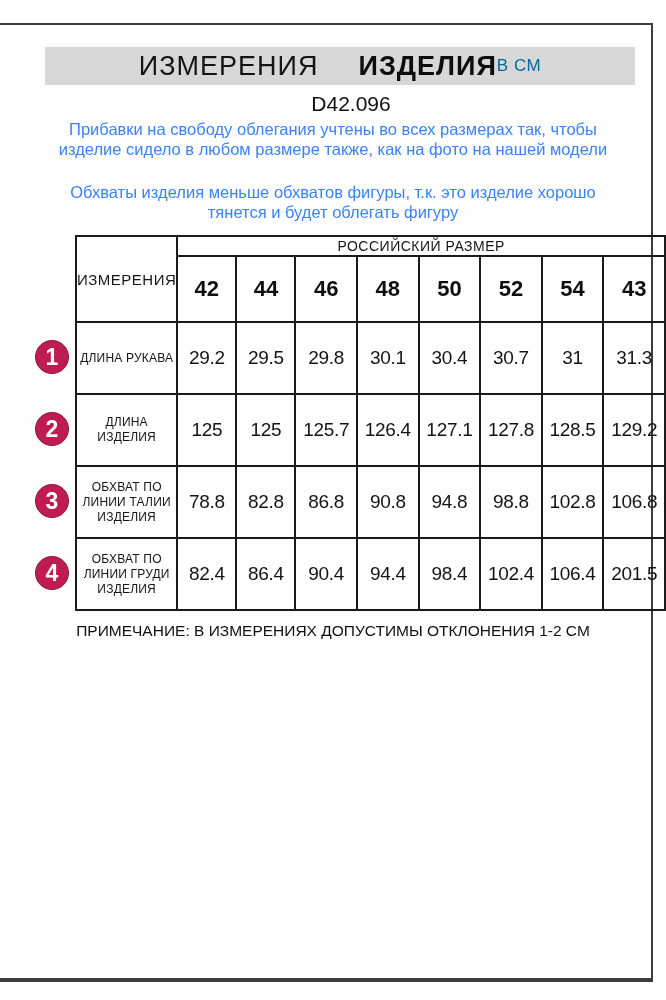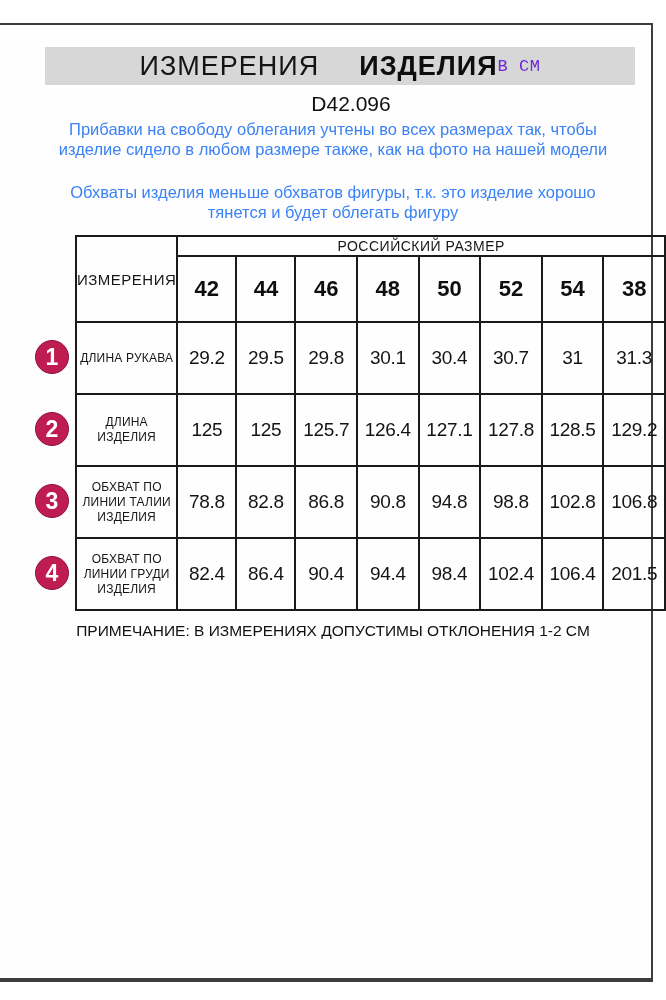--- a/index.html
+++ b/index.html
@@ -28,22 +28,21 @@
     display:flex;align-items:center;justify-content:center;
   }
   .title-part1{
     font-size:27px;letter-spacing:1px;color:#141414;
   }
   .title-part2{
     font-size:27px;font-weight:bold;letter-spacing:1px;color:#0d0d0d;
     margin-left:40px;
   }
   .title-unit{
-    font-size:17px;letter-spacing:0.5px;color:#6d28d9;
-    font-family:Liberation Mono, monospace;
+    font-size:17px;letter-spacing:0.5px;color:#0369a1;
   }
   .product-code{
     position:absolute;
     left:18px;top:92px;width:666px;
     text-align:center;
     font-size:21px;color:#111;
   }
   .intro-p{
     position:absolute;
     left:53px;width:560px;
@@ -132,21 +131,21 @@
       <td class="group-header" colspan="8">РОССИЙСКИЙ РАЗМЕР</td>
     </tr>
     <tr>
       <td class="size-cell">42</td>
       <td class="size-cell">44</td>
       <td class="size-cell">46</td>
       <td class="size-cell">48</td>
       <td class="size-cell">50</td>
       <td class="size-cell">52</td>
       <td class="size-cell">54</td>
-      <td class="size-cell">38</td>
+      <td class="size-cell">43</td>
     </tr>
     <tr class="data-row">
       <td class="row-label">ДЛИНА РУКАВА</td>
       <td class="value-cell">29.2</td>
       <td class="value-cell">29.5</td>
       <td class="value-cell">29.8</td>
       <td class="value-cell">30.1</td>
       <td class="value-cell">30.4</td>
       <td class="value-cell">30.7</td>
       <td class="value-cell">31</td>

